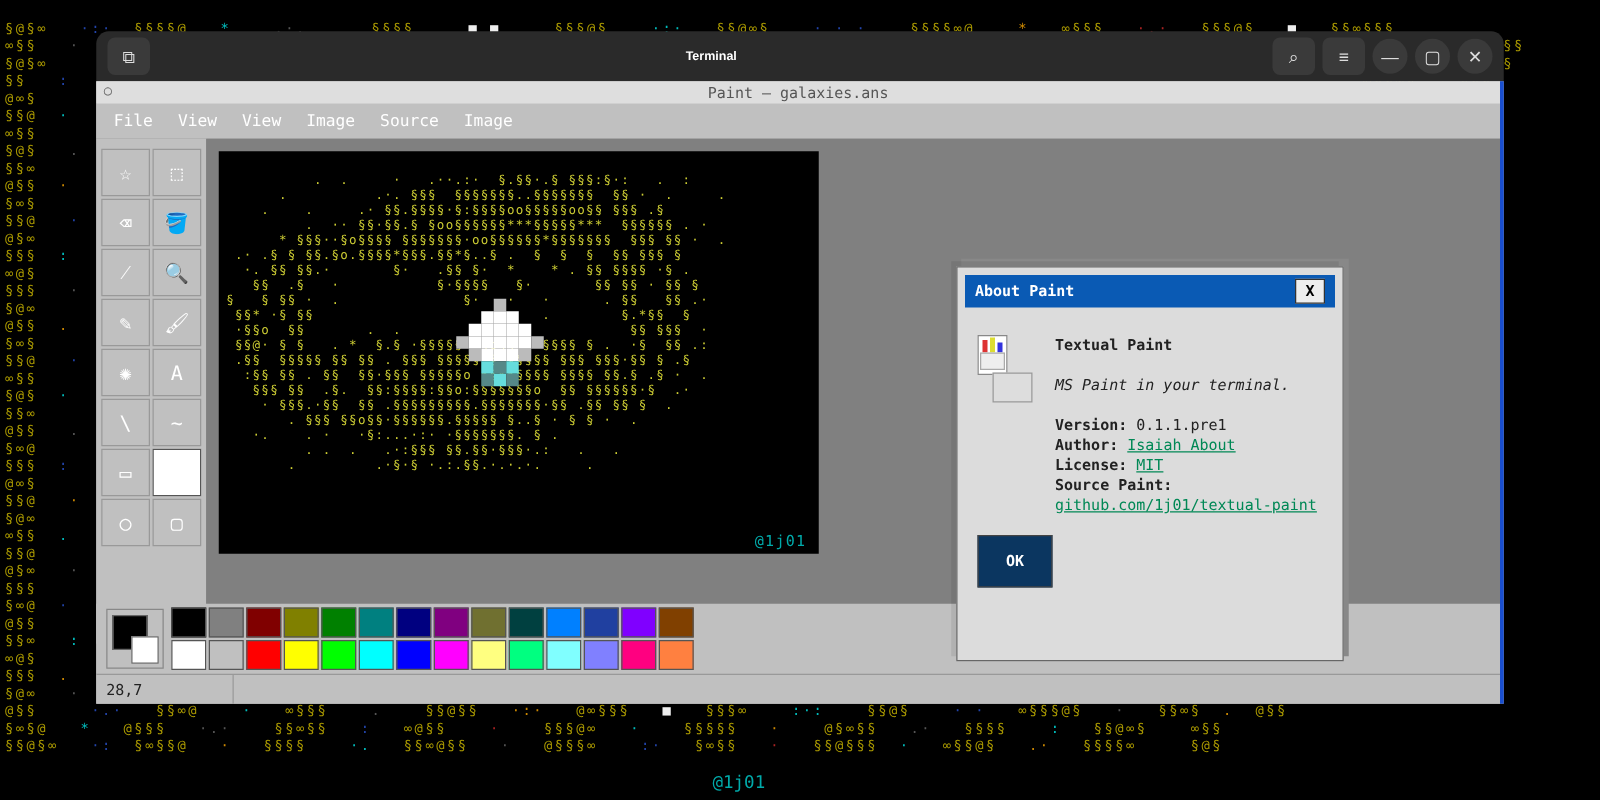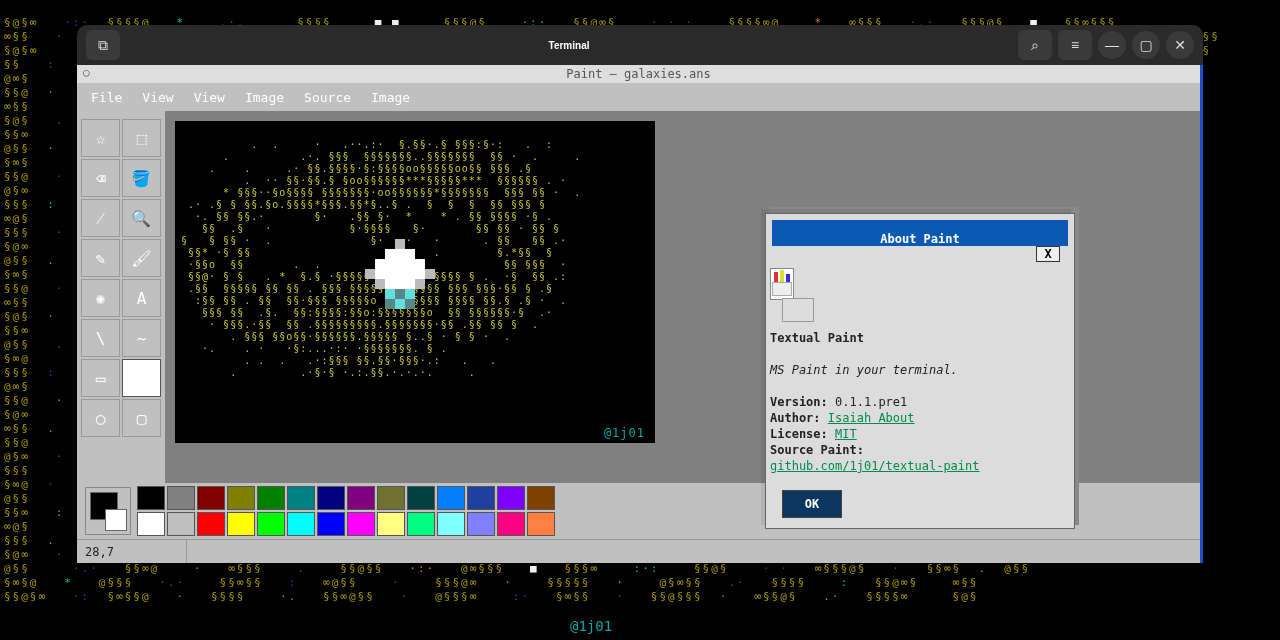--- a/index.html
+++ b/index.html
@@ -106,45 +106,44 @@
     background: #888;
   }
   .dialog {
     position: absolute; left: 688px; top: 148px; width: 310px; height: 316px;
     background: #dcdcdc; border: 1px solid #666;
     font-family: monospace; font-size: 12px;
     box-shadow: -4px -4px 0 rgba(0,0,0,0.08);
   }
   .dialog .dlg-title {
     margin: 6px; height: 26px; background: #0a5ab4; color: #fff;
-    display: flex; align-items: center; padding: 12px 8px;
+    display: flex; align-items: center; padding: 0 8px;
     font-weight: bold;
-    flex-direction: column;
   }
   .dialog .dlg-title .x {
     margin-left: auto; width: 24px; height: 20px; background: #eee; color: #000;
     display: flex; align-items: center; justify-content: center; cursor: pointer;
     font-weight: bold; border:1px solid #333;
   }
-  .dialog .body { padding: 16px 16px 8px 4px; display: flex; gap: 14px; flex-direction: column; }
+  .dialog .body { padding: 16px 16px 8px 16px; display: flex; gap: 14px; }
   .dialog .icon {
     width: 48px; height: 56px; position: relative; flex: 0 0 48px;
   }
   .dialog .icon .pal { position:absolute; left:0; top:0; width:24px; height:32px; background:#fff; border:1px solid #888;}
   .dialog .icon .r { position:absolute; left:4px; top:4px; width:4px; height:10px; background:#d33;}
   .dialog .icon .y { position:absolute; left:10px; top:2px; width:4px; height:12px; background:#dd3;}
   .dialog .icon .b { position:absolute; left:16px; top:6px; width:4px; height:8px; background:#33d;}
   .dialog .icon .cup { position:absolute; left:2px; top:14px; width:20px; height:14px; background:#eee; border:1px solid #aaa;}
   .dialog .icon .doc { position:absolute; left:12px; top:30px; width:32px; height:24px; background:#ddd; border:1px solid #999;}
   .dialog .text { flex: 1; color: #222; line-height: 16px; }
   .dialog .text em { font-style: italic; }
   .dialog .text b { font-weight: bold; }
   .dialog .text a { color: #085; text-decoration: underline; }
   .dialog .ok {
-    margin: 8px 0 16px 16px; width: 60px; height: 28px;
+    margin: 8px 0 16px 16px; width: 60px; height: 42px;
     background: #0b3660; color: #fff; border: 1px solid #444;
     display: flex; align-items: center; justify-content: center;
     font-weight: bold; cursor: pointer;
   }
 
   .handle { position:absolute; bottom:6px; left:570px; color:#00aaaa; font-family:monospace; font-size:14px;}
 </style>
 </head>
 <body>
 

